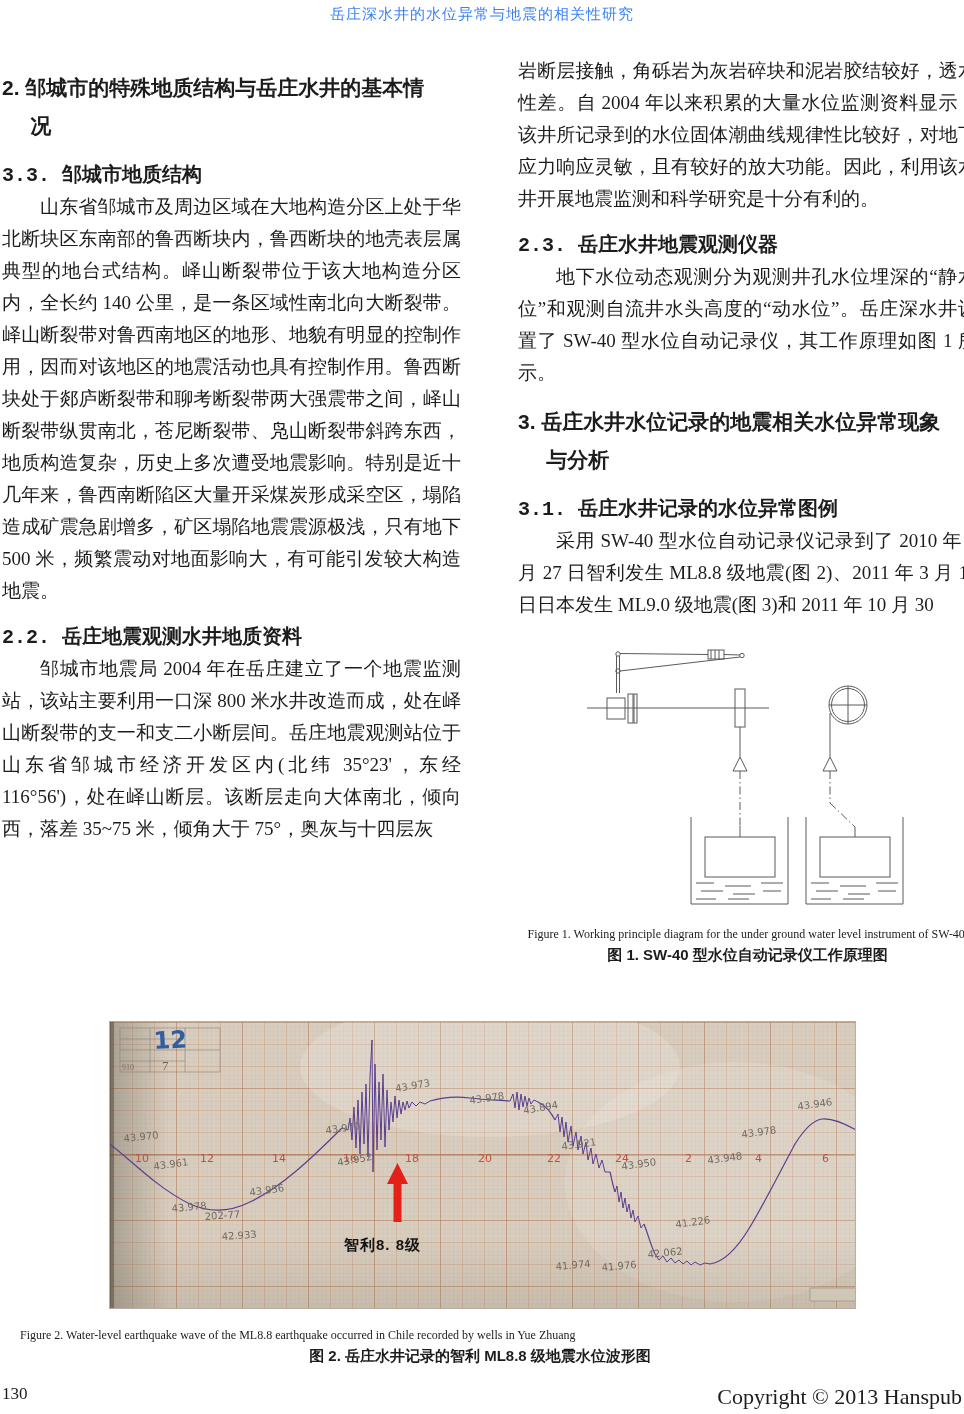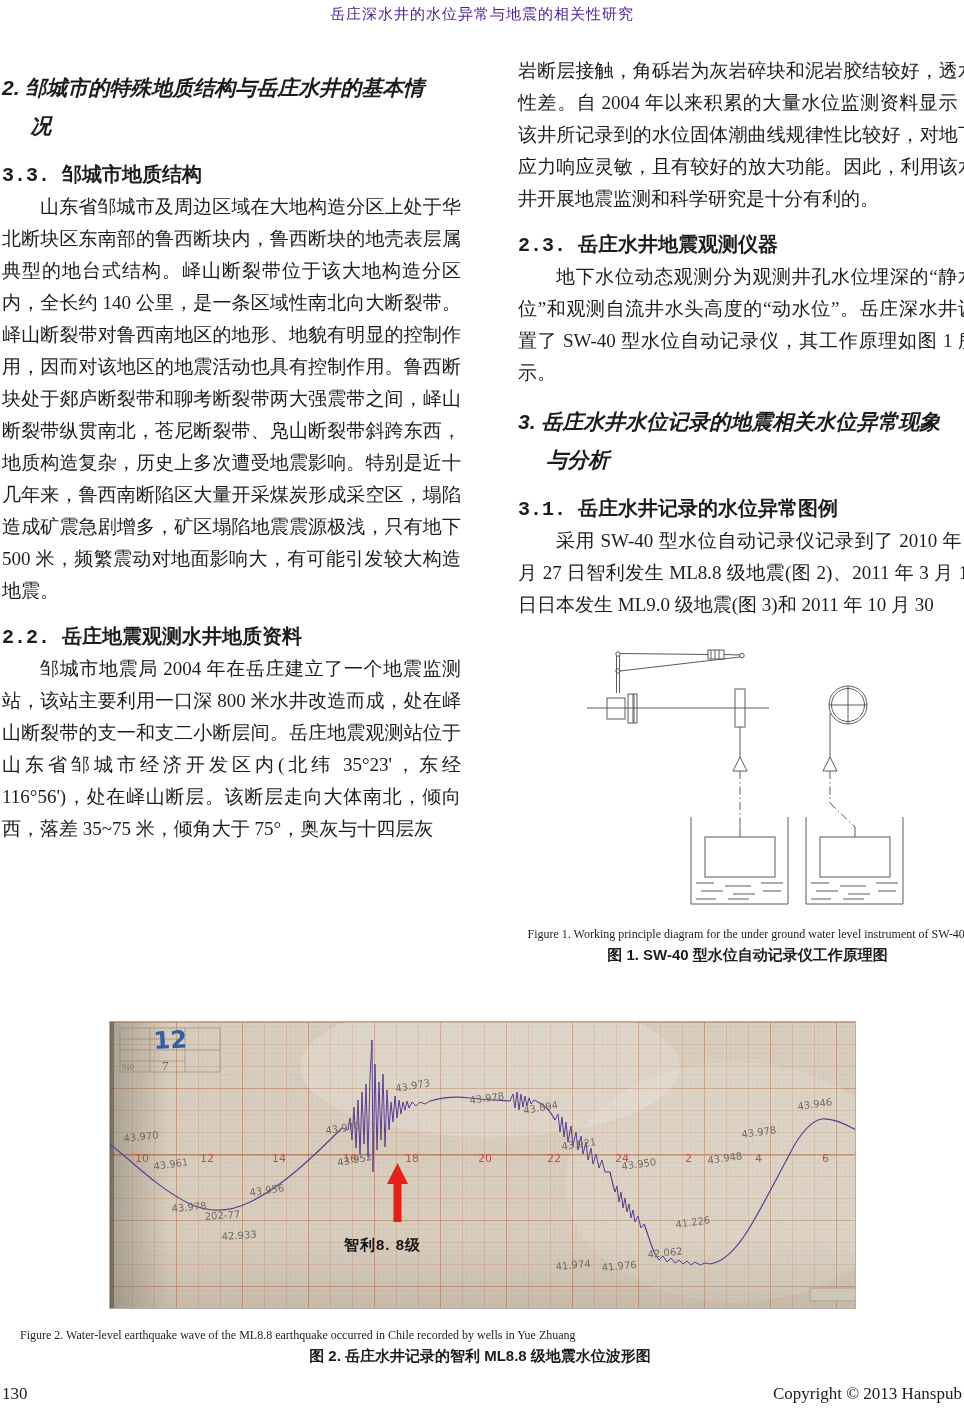--- a/index.html
+++ b/index.html
@@ -1,35 +1,35 @@
 <!DOCTYPE html>
 <html><head>
 <meta charset="utf-8">
 <style>
   html,body{margin:0;padding:0;background:#ffffff;}
   .page{position:relative;width:964px;height:1414px;background:#ffffff;color:#1c1c1c;overflow:hidden;
         font-family:"Liberation Serif","DejaVu Serif",serif;}
-  .header{position:absolute;top:5px;left:0;width:100%;text-align:center;font-size:15px;color:#4c1d95;letter-spacing:1px;}
+  .header{position:absolute;top:5px;left:0;width:100%;text-align:center;font-size:15px;color:#3b82f6;letter-spacing:1px;}
   .col{position:absolute;top:55px;}
   .col-left{left:2px;width:459px;}
   .col-right{left:518px;width:459px;}
   p.body{font-size:19px;line-height:32px;text-align:justify;margin:0;}
   p.indent{text-indent:2em;}
   .hsec{font-family:"Liberation Sans","DejaVu Sans",sans-serif;font-weight:bold;font-size:21px;line-height:38px;
-        margin:14px 0 0 0;padding-left:1.35em;text-indent:-1.35em;width:400px;font-style:italic;}
+        margin:14px 0 0 0;padding-left:1.35em;text-indent:-1.35em;width:400px;}
   .hsub{font-family:Liberation Mono, monospace;font-weight:bold;font-size:20px;line-height:30px;
         margin:16px 0 0 0;}
   .mt12{margin-top:12px;}
   .fig1-wrap{margin-top:20px;text-align:center;}
   .figcap-en{font-weight:normal;font-size:12px;line-height:19px;text-align:left;margin:8px auto 0;width:440px;}
   .figcap-zh{font-family:"Liberation Sans","DejaVu Sans",sans-serif;font-weight:bold;font-size:15px;line-height:20px;text-align:center;margin:1px auto 0;}
   .photo{position:absolute;left:110px;top:1022px;width:745px;height:286px;box-shadow:0 0 0 1px #b7afa2;}
   .fig2cap{position:absolute;left:0;top:1318px;width:960px;}
   .footer-left{position:absolute;left:2px;top:1384px;font-size:17px;text-align:right;}
-  .footer-right{position:absolute;right:2px;top:1384px;font-size:17px;}
+  .footer-right{position:absolute;right:2px;top:1384px;font-size:22px;}
   svg text{user-select:none;}
   .hand{fill:#6f6a60;font-size:10px;font-family:"DejaVu Sans",sans-serif;}
   .hourlbl{fill:#c0503a;font-size:11px;font-family:"DejaVu Sans",sans-serif;}
 </style>
 </head>
 <body>
 
 <div class="page">
 
   <div class="header">岳庄深水井的水位异常与地震的相关性研究</div>

